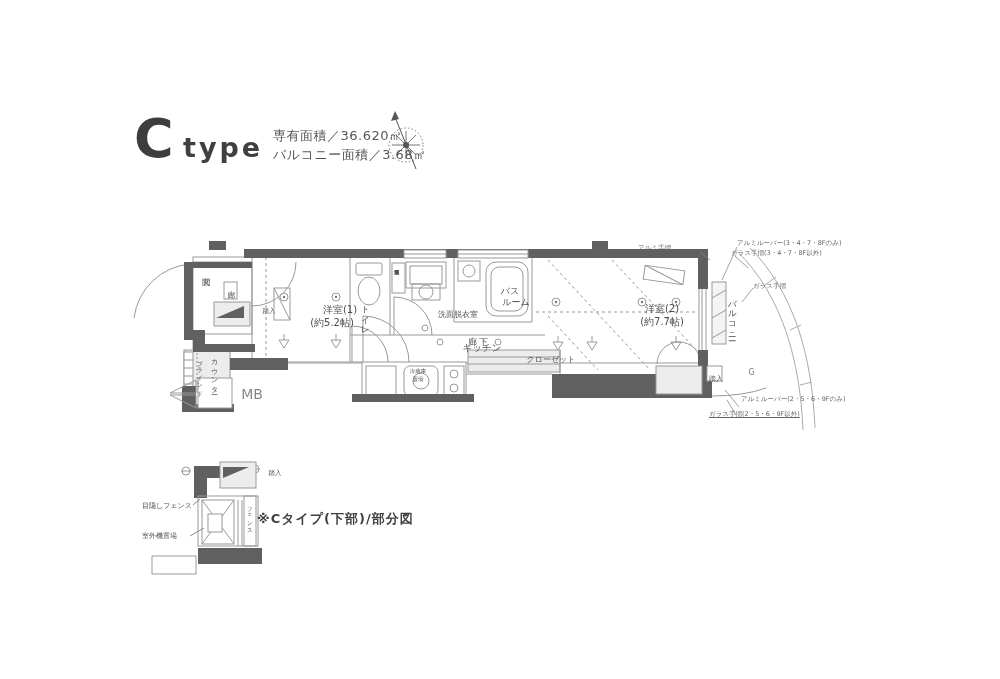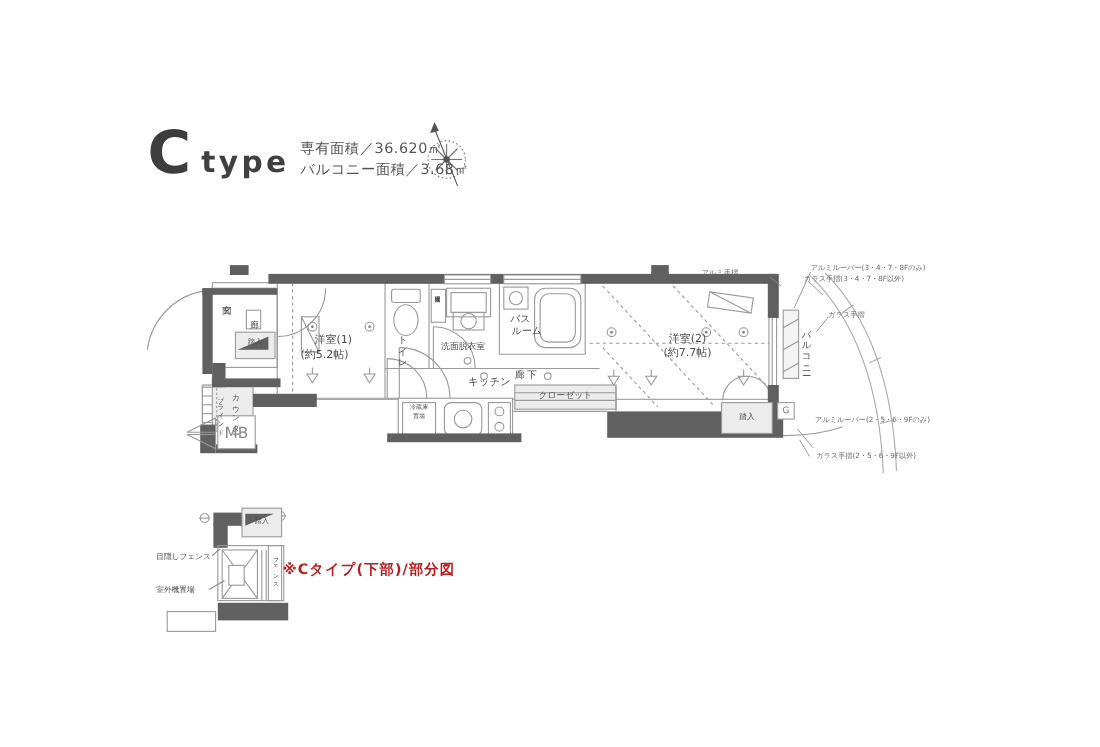--- a/index.html
+++ b/index.html
@@ -2,27 +2,27 @@
 <html><head>
 <meta charset="utf-8">
 <style>
   html,body{margin:0;padding:0;background:#fff;}
   #canvas{
     position:relative;width:1000px;height:679px;background:#ffffff;overflow:hidden;
     font-family:"DejaVu Sans",sans-serif;color:#4c4c4c;
   }
   .abs{position:absolute;}
   .lbl{position:absolute;white-space:nowrap;color:#4c4c4c;line-height:1.15;}
-  .ctr{text-align:center;white-space:normal;}
+  .ctr{text-align:center;white-space:normal;margin-left:37px;}
   .vtext{writing-mode:vertical-rl;text-orientation:upright;letter-spacing:1px;}
   .hdr-c{font-size:54px;font-weight:700;color:#3d3d3d;letter-spacing:0;}
   .hdr-type{font-size:27px;font-weight:700;color:#404040;letter-spacing:3px;}
   .hdr-area{font-size:13px;color:#555;letter-spacing:.5px;margin-left:37px;}
   .ann{font-size:6.5px;color:#666;}
-  .caption{font-size:13px;font-weight:600;color:#b91c1c;letter-spacing:1px;}
+  .caption{font-size:13px;font-weight:600;color:#404040;letter-spacing:1px;}
   svg{position:absolute;left:0;top:0;}
 </style>
 </head>
 <body>
 
 <div id="canvas">
 
   <svg width="1000" height="679" viewBox="0 0 1000 679">
 
     <g stroke="#999" fill="none" stroke-width="1">
@@ -266,22 +266,22 @@
     <div class="lbl ctr" style="left:656px;top:375px;width:46px;font-size:7px;">踏入</div>
     <div class="lbl vtext" style="left:727px;top:294px;font-size:8.5px;">バルコニー</div>
     <div class="lbl ctr" style="left:707px;top:368px;width:15px;font-size:8px;color:#777;">G</div>
   </div>
 
   <div class="abs">
     <div class="lbl ann" style="left:638px;top:245px;">アルミ手摺</div>
     <div class="lbl ann" style="left:737px;top:240px;">アルミルーバー(3・4・7・8Fのみ)</div>
     <div class="lbl ann" style="left:731px;top:250px;">ガラス手摺(3・4・7・8F以外)</div>
     <div class="lbl ann" style="left:753px;top:283px;">ガラス手摺</div>
-    <div class="lbl ann" style="left:741px;top:379px;text-align:center;">アルミルーバー(2・5・6・9Fのみ)</div>
-    <div class="lbl ann" style="left:742px;top:411px;">ガラス手摺(2・5・6・9F以外)</div>
+    <div class="lbl ann" style="left:741px;top:396px;text-align:center;">アルミルーバー(2・5・6・9Fのみ)</div>
+    <div class="lbl ann" style="left:709px;top:411px;text-decoration:underline;">ガラス手摺(2・5・6・9F以外)</div>
   </div>
 
   <div class="abs">
     <div class="lbl ctr" style="left:220px;top:470px;width:36px;font-size:6.5px;">踏入</div>
     <div class="lbl" style="left:142px;top:502px;font-size:7px;">目隠しフェンス</div>
     <div class="lbl" style="left:142px;top:532px;font-size:7px;">室外機置場</div>
     <div class="lbl vtext" style="left:247px;top:503px;font-size:5.5px;">フェンス</div>
     <div class="lbl caption" style="left:257px;top:512px;">※Cタイプ(下部)/部分図</div>
   </div>
 

